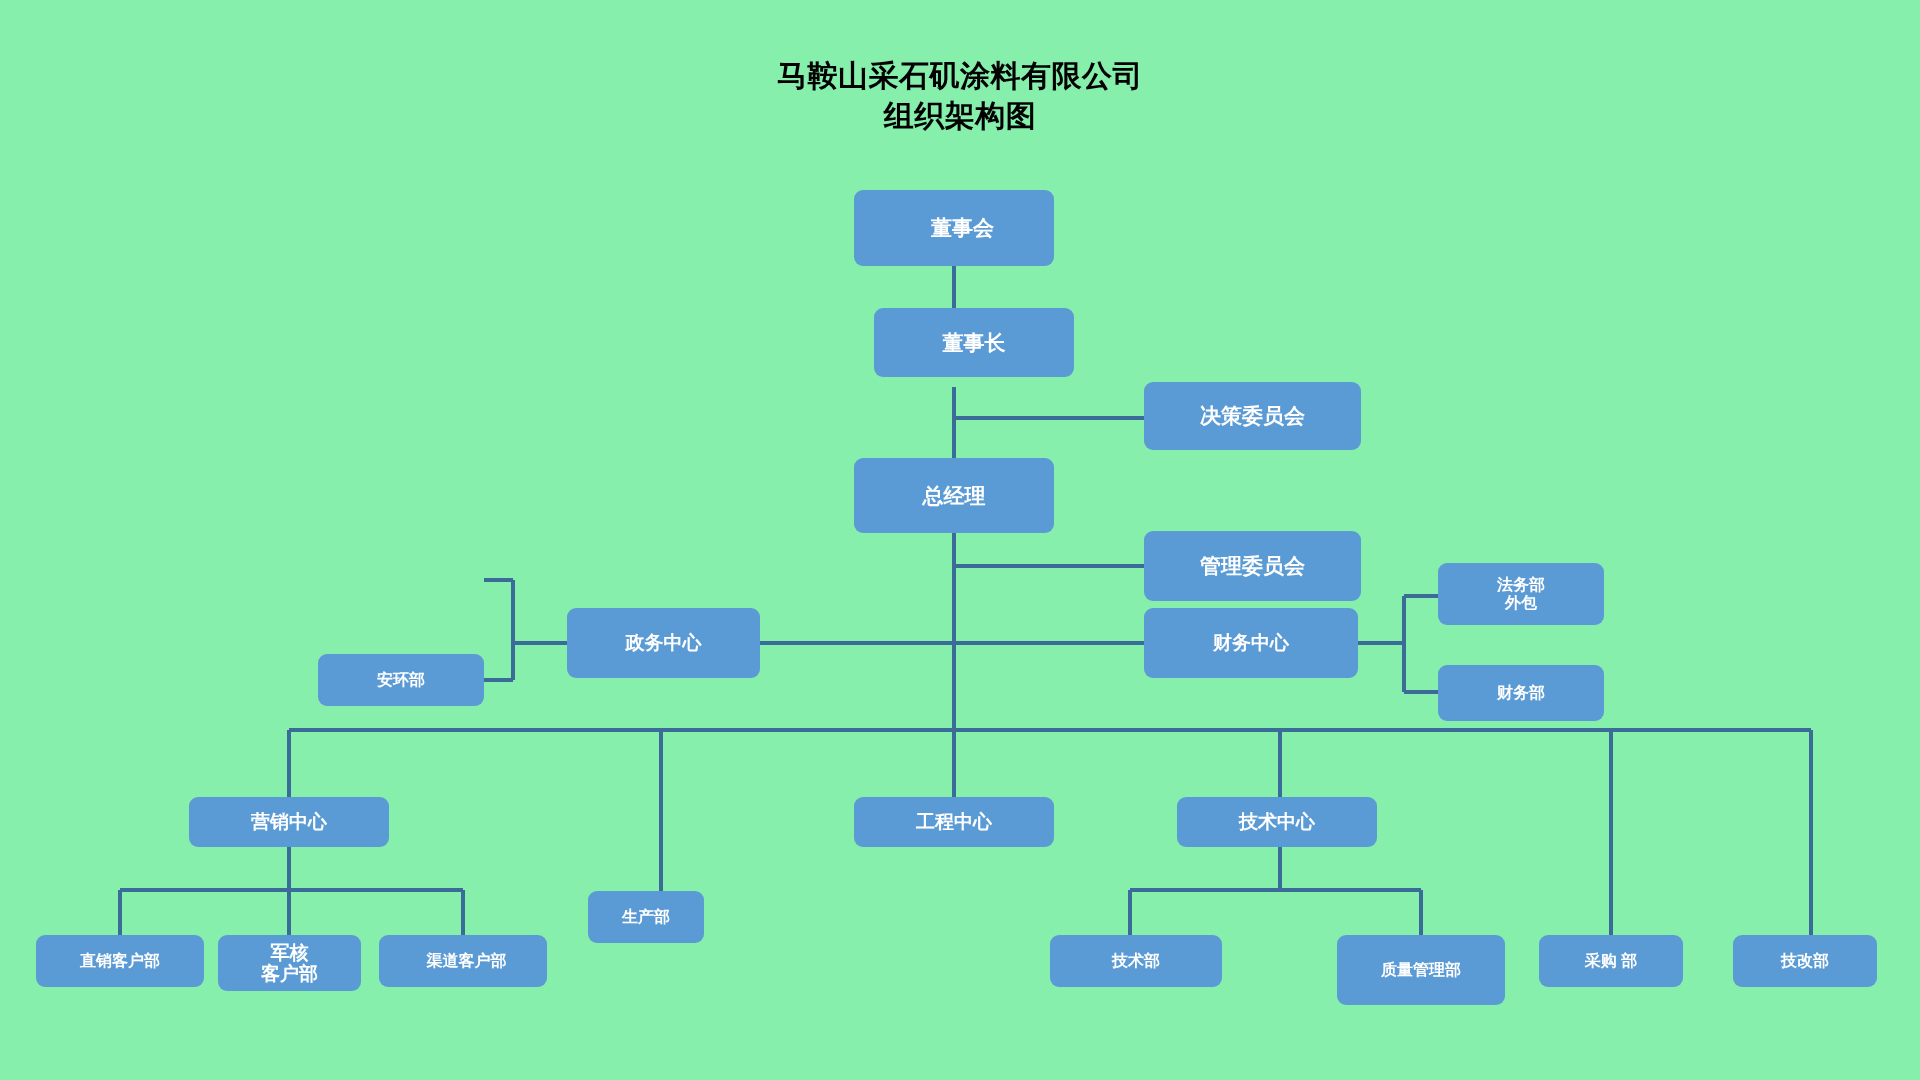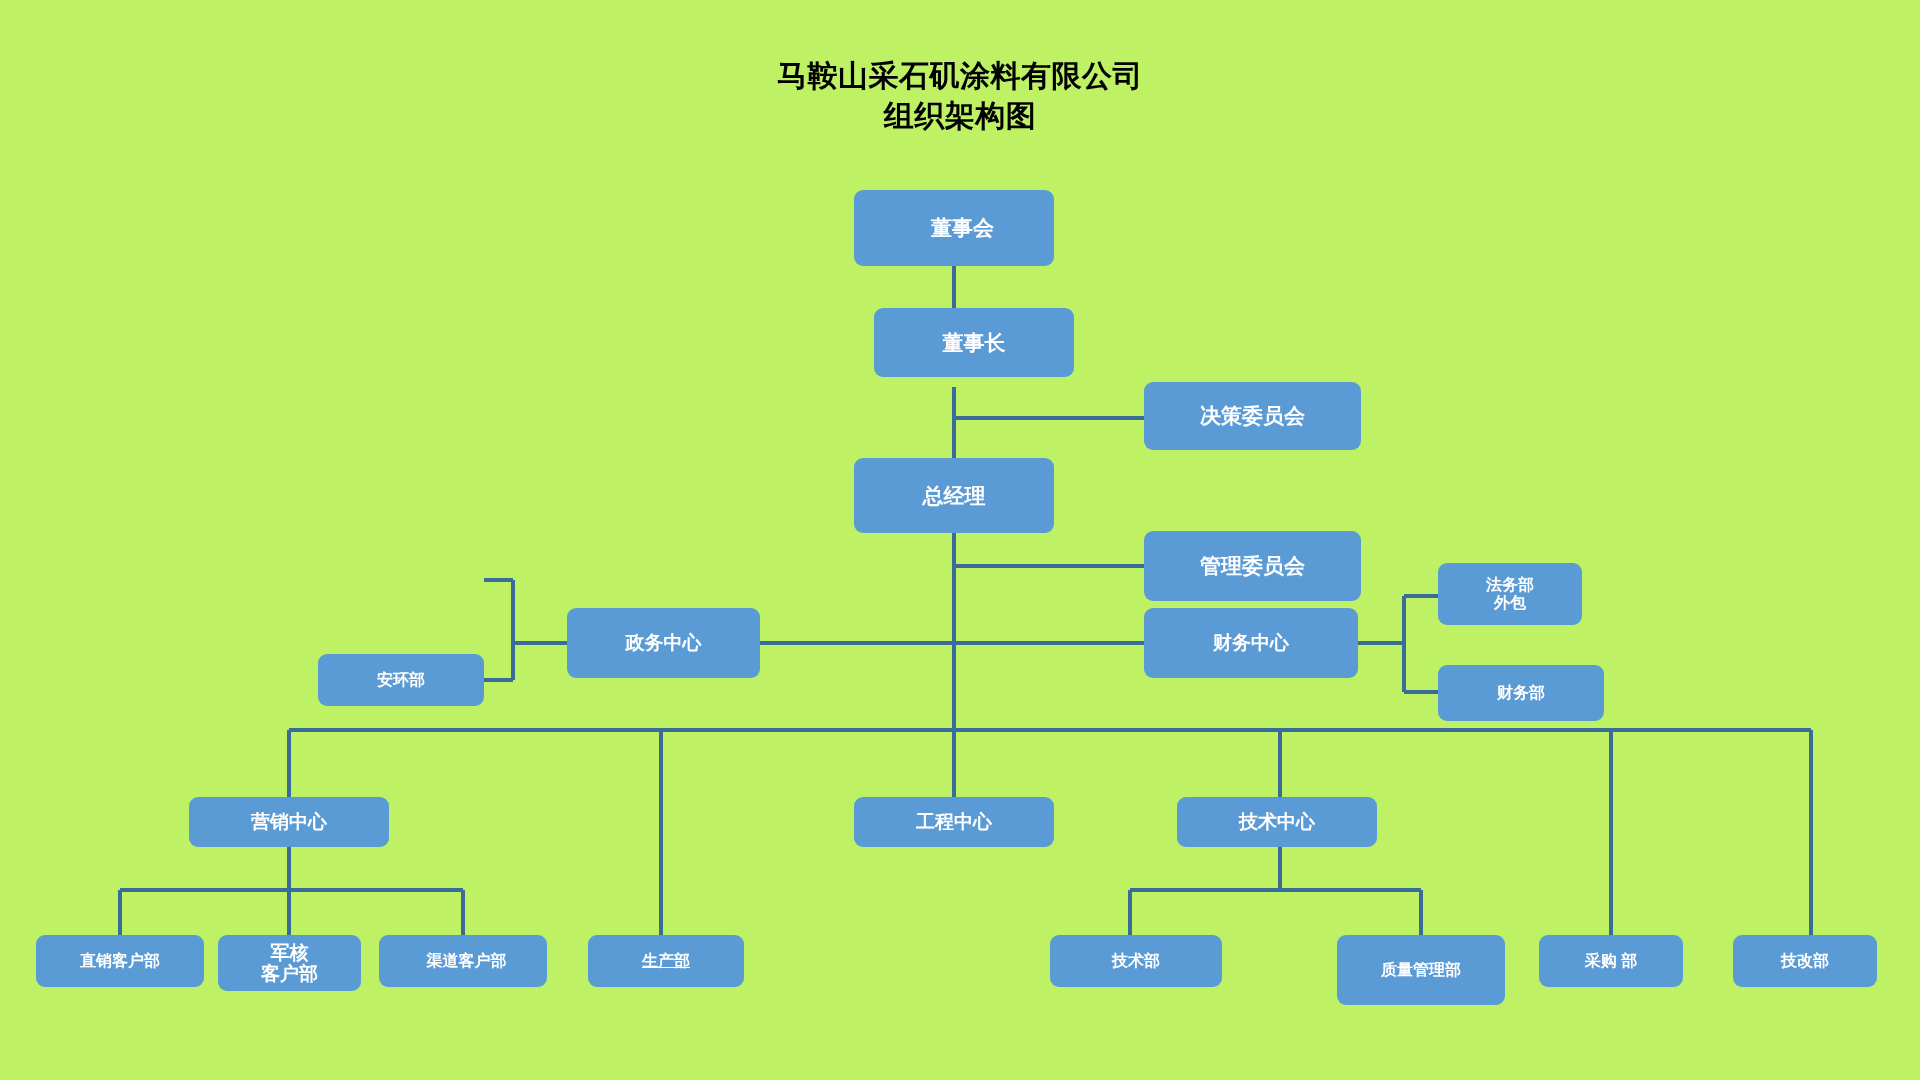--- a/index.html
+++ b/index.html
@@ -10,21 +10,21 @@
   body {
     width: 1920px;
     height: 1080px;
     overflow: hidden;
     font-family: "Liberation Sans", "DejaVu Sans", sans-serif;
   }
   #chart-root {
     position: relative;
     width: 1920px;
     height: 1080px;
-    background: #bef264;
+    background: #86efac;
   }
   #org-svg {
     position: absolute;
     left: 0;
     top: 0;
     width: 1920px;
     height: 1080px;
   }
   .title-block {
     position: absolute;
@@ -149,21 +149,21 @@
   </div>
 
   <div class="node sz-md" style="left:567px; top:608px; width:193px; height:70px;">
     <span class="lbl">政务中心</span>
   </div>
 
   <div class="node sz-md" style="left:1144px; top:608px; width:214px; height:70px;">
     <span class="lbl">财务中心</span>
   </div>
 
-  <div class="node sz-sm" style="left:1438px; top:563px; width:144px; height:62px;">
+  <div class="node sz-sm" style="left:1438px; top:563px; width:166px; height:62px;">
     <span class="lbl">法务部
 外包</span>
   </div>
 
   <div class="node sz-sm" style="left:1438px; top:665px; width:166px; height:56px;">
     <span class="lbl">财务部</span>
   </div>
 
   <div class="node sz-md" style="left:189px; top:797px; width:200px; height:50px;">
     <span class="lbl">营销中心</span>
@@ -183,21 +183,21 @@
 
   <div class="node sz-xs" style="left:218px; top:935px; width:143px; height:56px;">
     <span class="lbl">军核
 客户部</span>
   </div>
 
   <div class="node sz-sm" style="left:379px; top:935px; width:168px; height:52px;padding-left:7px;">
     <span class="lbl">渠道客户部</span>
   </div>
 
-  <div class="node sz-sm" style="left:588px; top:935px; width:156px; height:52px;text-decoration:underline;">
+  <div class="node sz-sm" style="left:588px; top:891px; width:116px; height:52px;">
     <span class="lbl">生产部</span>
   </div>
 
   <div class="node sz-sm" style="left:1050px; top:935px; width:172px; height:52px;">
     <span class="lbl">技术部</span>
   </div>
 
   <div class="node sz-sm" style="left:1337px; top:935px; width:168px; height:70px;">
     <span class="lbl">质量管理部</span>
   </div>

